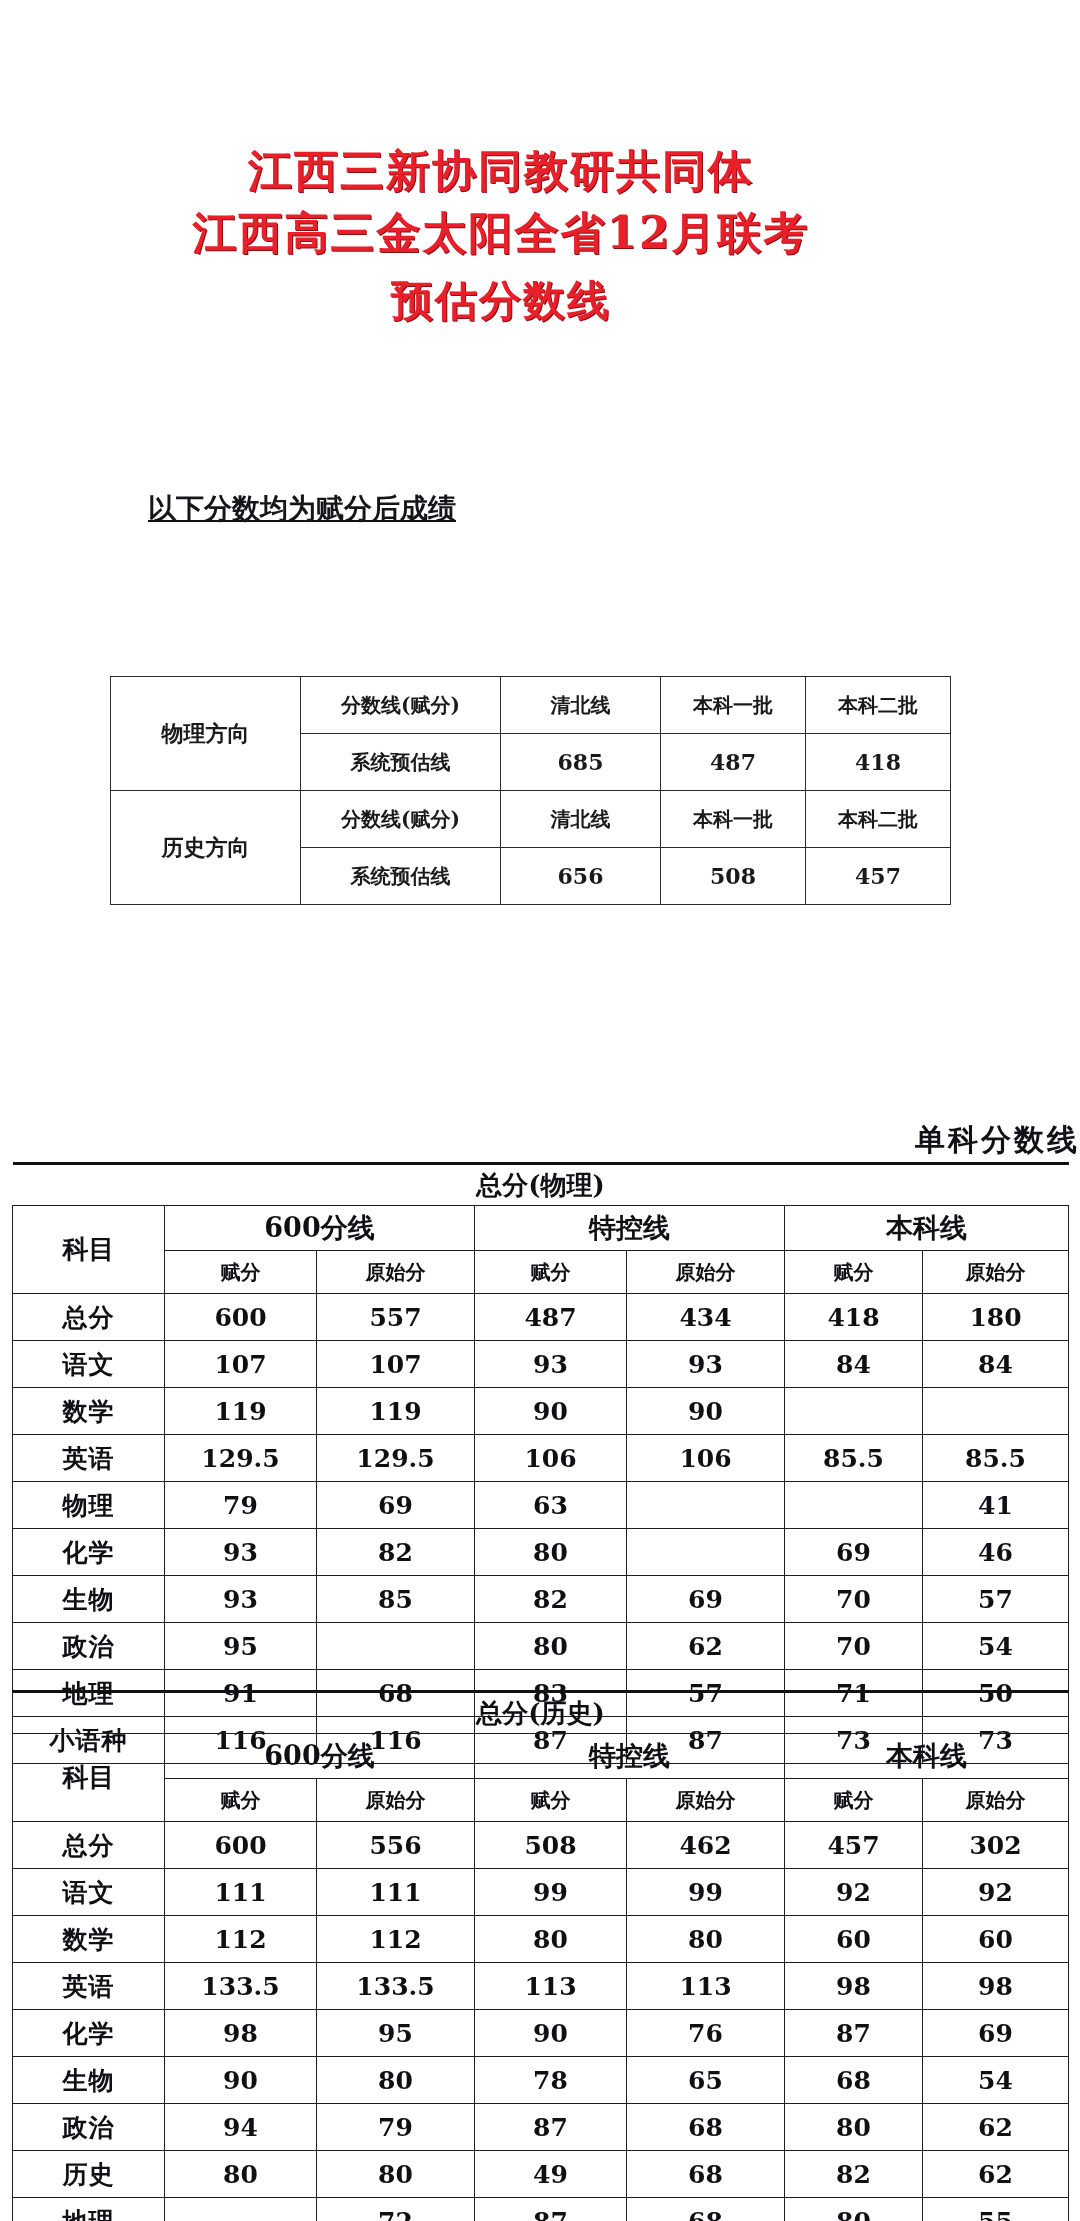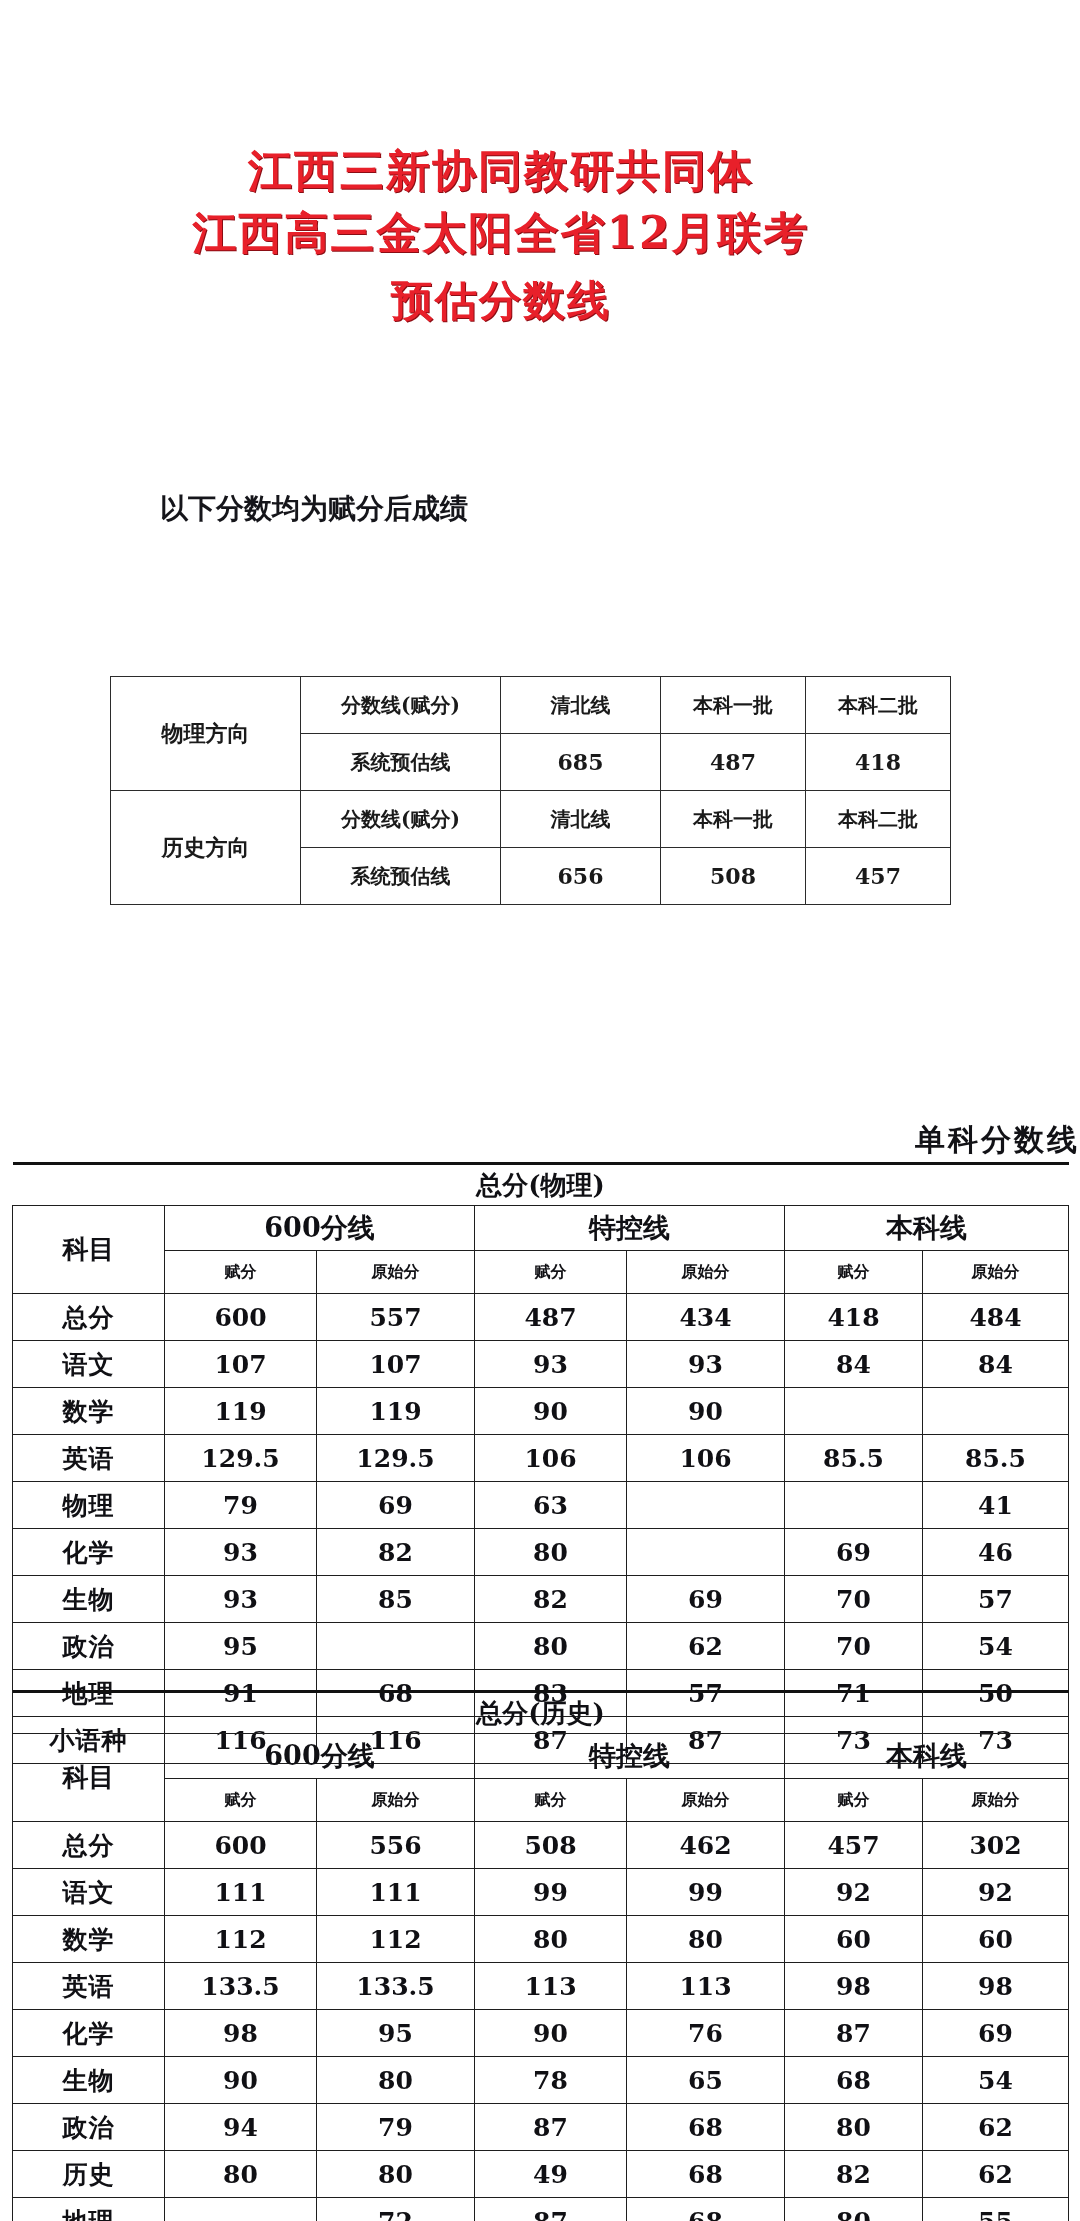--- a/index.html
+++ b/index.html
@@ -24,21 +24,21 @@
     font-weight:bold;
     font-size:44px;
     line-height:62px;
     letter-spacing:2px;
     text-shadow:1px 1px 0 #8b0d14;
   }
   .title-line.l3 { font-size:42px; margin-top:6px; }
 
   
   .notes {
-    position:absolute; left:160px; top:484px; width:600px;
+    position:absolute; left:148px; top:484px; width:600px;text-decoration:underline;
   }
   .note-line {
     font-family:"DejaVu Serif", serif;
     font-weight:bold;
     font-size:28px;
     line-height:50px;
     color:#15151a;
   }
 
   
@@ -96,21 +96,21 @@
     font-size:26px;
     height:38px;
     border-left:none;
     border-right:none;
   }
   table.sub th.grp {
     font-size:27px;
     height:42px;
   }
   table.sub th.sub2 {
-    font-size:16px;
+    font-size:20px;
     height:40px;
   }
   table.sub th.koumu {
     font-size:26px;
     height:82px;
   }
   table.sub td.rowname {
     font-size:25px;
     height:44px;
     letter-spacing:1px;
@@ -209,21 +209,21 @@
           <th class="sub2">赋分</th>
           <th class="sub2">原始分</th>
         </tr>
       <tr>
             <td class="rowname">总分</td>
             <td class="num">600</td>
             <td class="num">557</td>
             <td class="num">487</td>
             <td class="num">434</td>
             <td class="num">418</td>
-            <td class="num">484</td>
+            <td class="num">180</td>
           </tr>
           <tr>
             <td class="rowname">语文</td>
             <td class="num">107</td>
             <td class="num">107</td>
             <td class="num">93</td>
             <td class="num">93</td>
             <td class="num">84</td>
             <td class="num">84</td>
           </tr>

